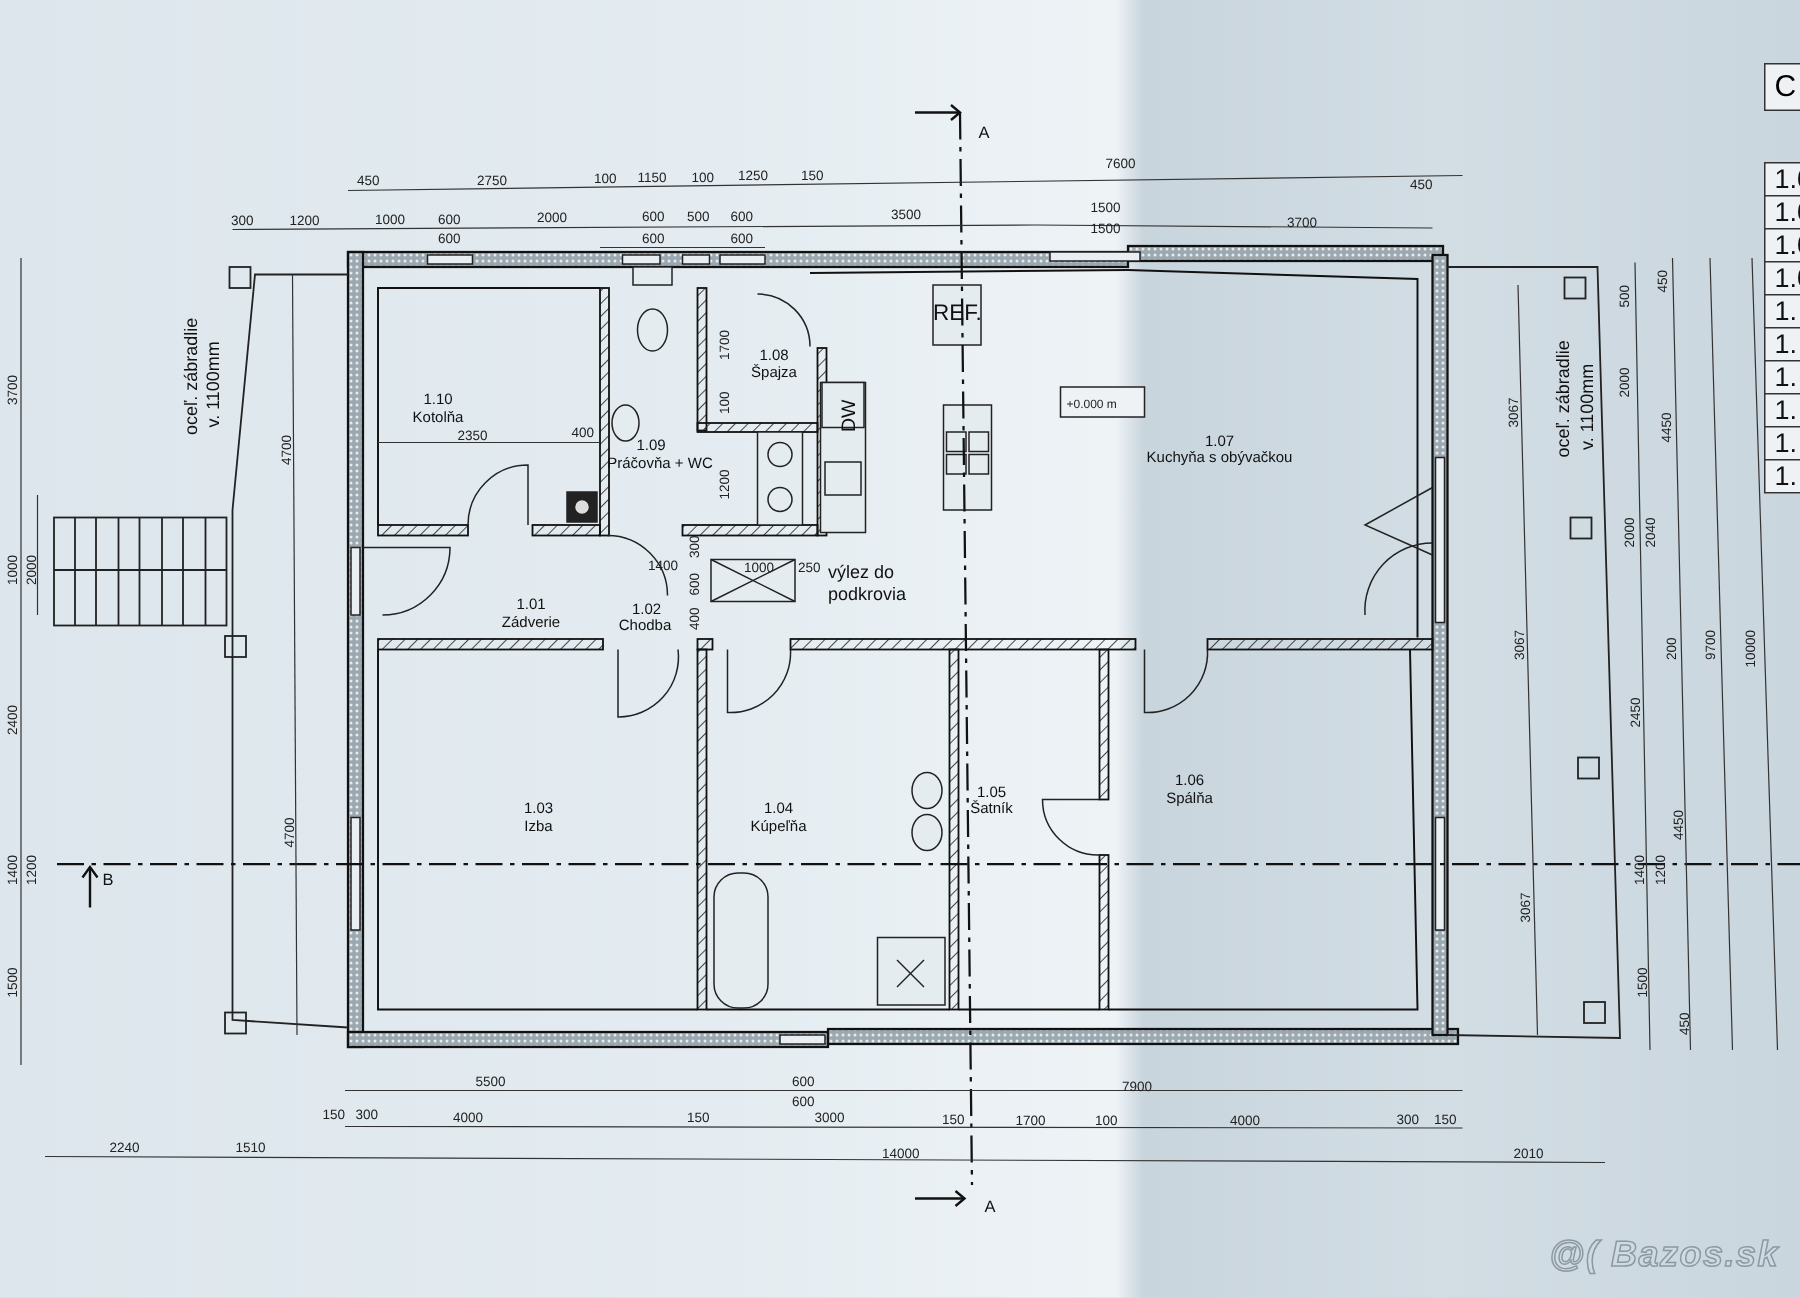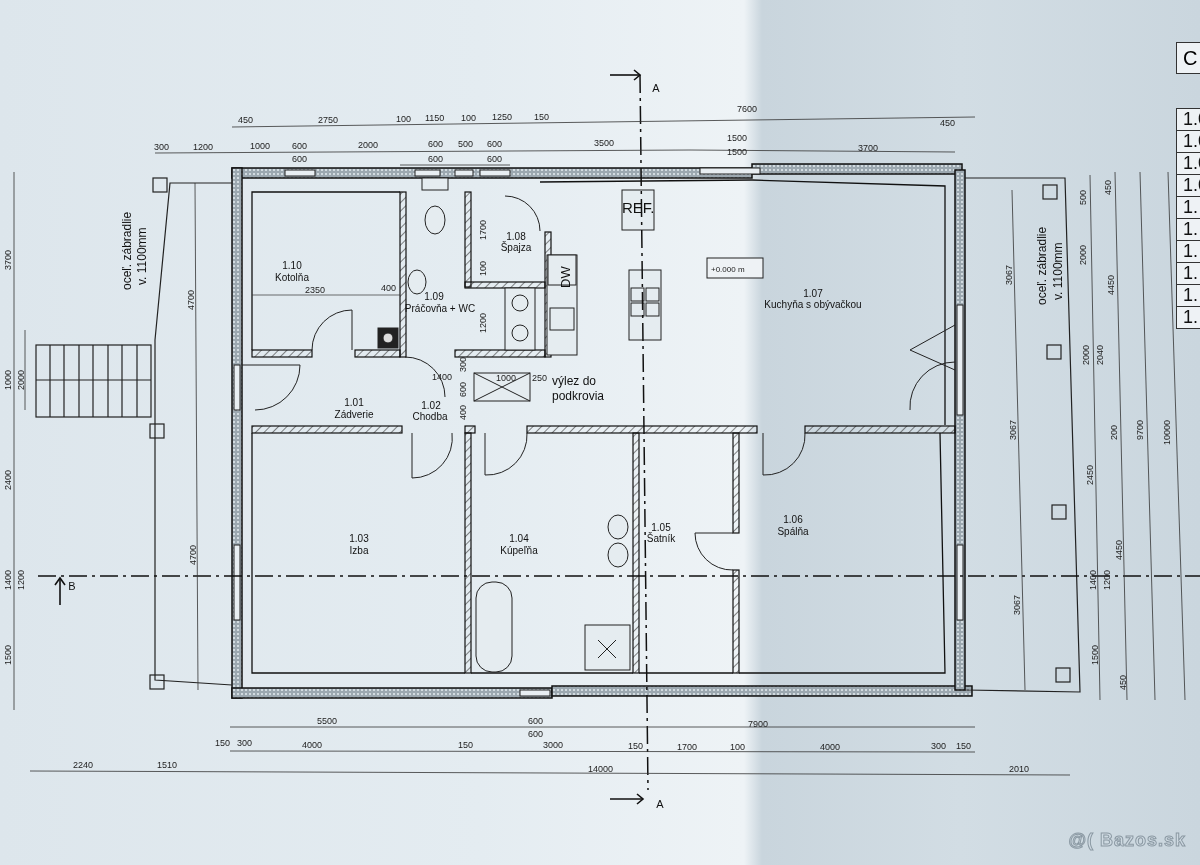--- a/index.html
+++ b/index.html
@@ -3,22 +3,22 @@
 <meta charset="utf-8">
 <style>
   html,body{margin:0;padding:0;}
   body{width:1200px;height:865px;overflow:hidden;background:#cfdae2;font-family:"Liberation Sans",sans-serif;}
   .sheet{position:absolute;left:0;top:0;width:1200px;height:865px;
     background:linear-gradient(90deg,#dde6ec 0%,#e4ecf1 40%,#eef3f6 62%,#c9d5dd 63.5%,#d2dde4 80%,#cad6de 100%);}
   svg{position:absolute;left:0;top:0;}
   .dim{font-family:"Liberation Sans",sans-serif;font-size:9px;fill:#222;}
   .lbl{font-family:"Liberation Sans",sans-serif;font-size:10px;fill:#111;text-anchor:middle;}
   .big{font-family:"Liberation Sans",sans-serif;font-size:14px;fill:#111;}
-  .wm{position:absolute;right:14px;bottom:14px;font-size:18px;color:#cfdae2;
-      -webkit-text-stroke:1px #8b99a3;font-weight:bold;letter-spacing:1px;}
+  .wm{position:absolute;right:14px;bottom:14px;font-size:24px;color:#cfdae2;
+      -webkit-text-stroke:1px #8b99a3;font-weight:bold;letter-spacing:1px;font-style:italic;}
   .legend{position:absolute;left:1176px;top:108px;width:30px;}
   .legend .cell{height:21px;border:1px solid #333;background:#eef2f5;font-size:18px;line-height:21px;padding-left:6px;margin-bottom:-1px;color:#111;}
   .legend-top{position:absolute;left:1176px;top:42px;width:30px;}
   .legend-top .cell{height:30px;border:1px solid #333;background:#eef2f5;font-size:20px;line-height:30px;padding-left:6px;margin-bottom:-1px;}
 </style>
 </head>
 <body>
 
 <div class="sheet">
 <svg width="1200" height="865" viewBox="0 0 1200 865">

